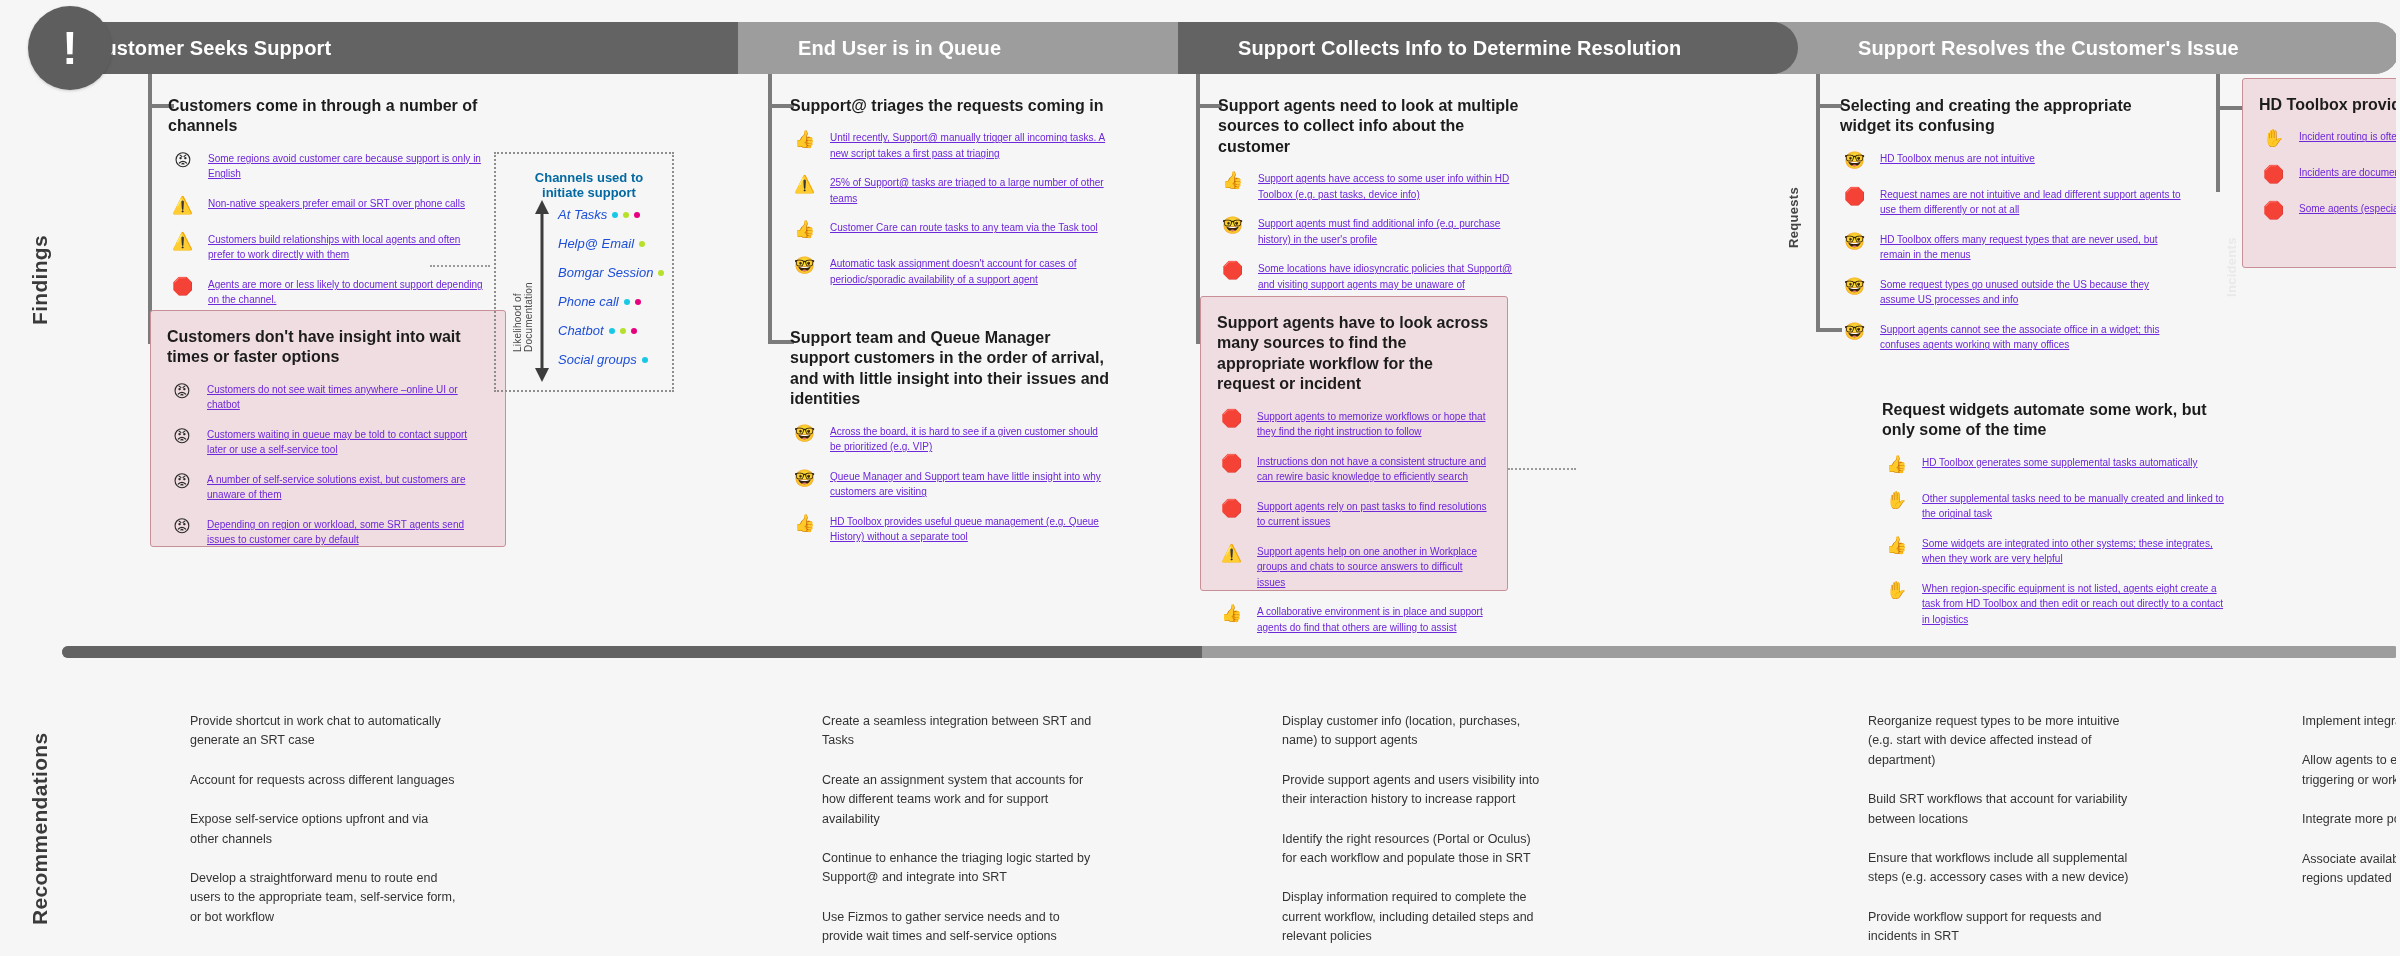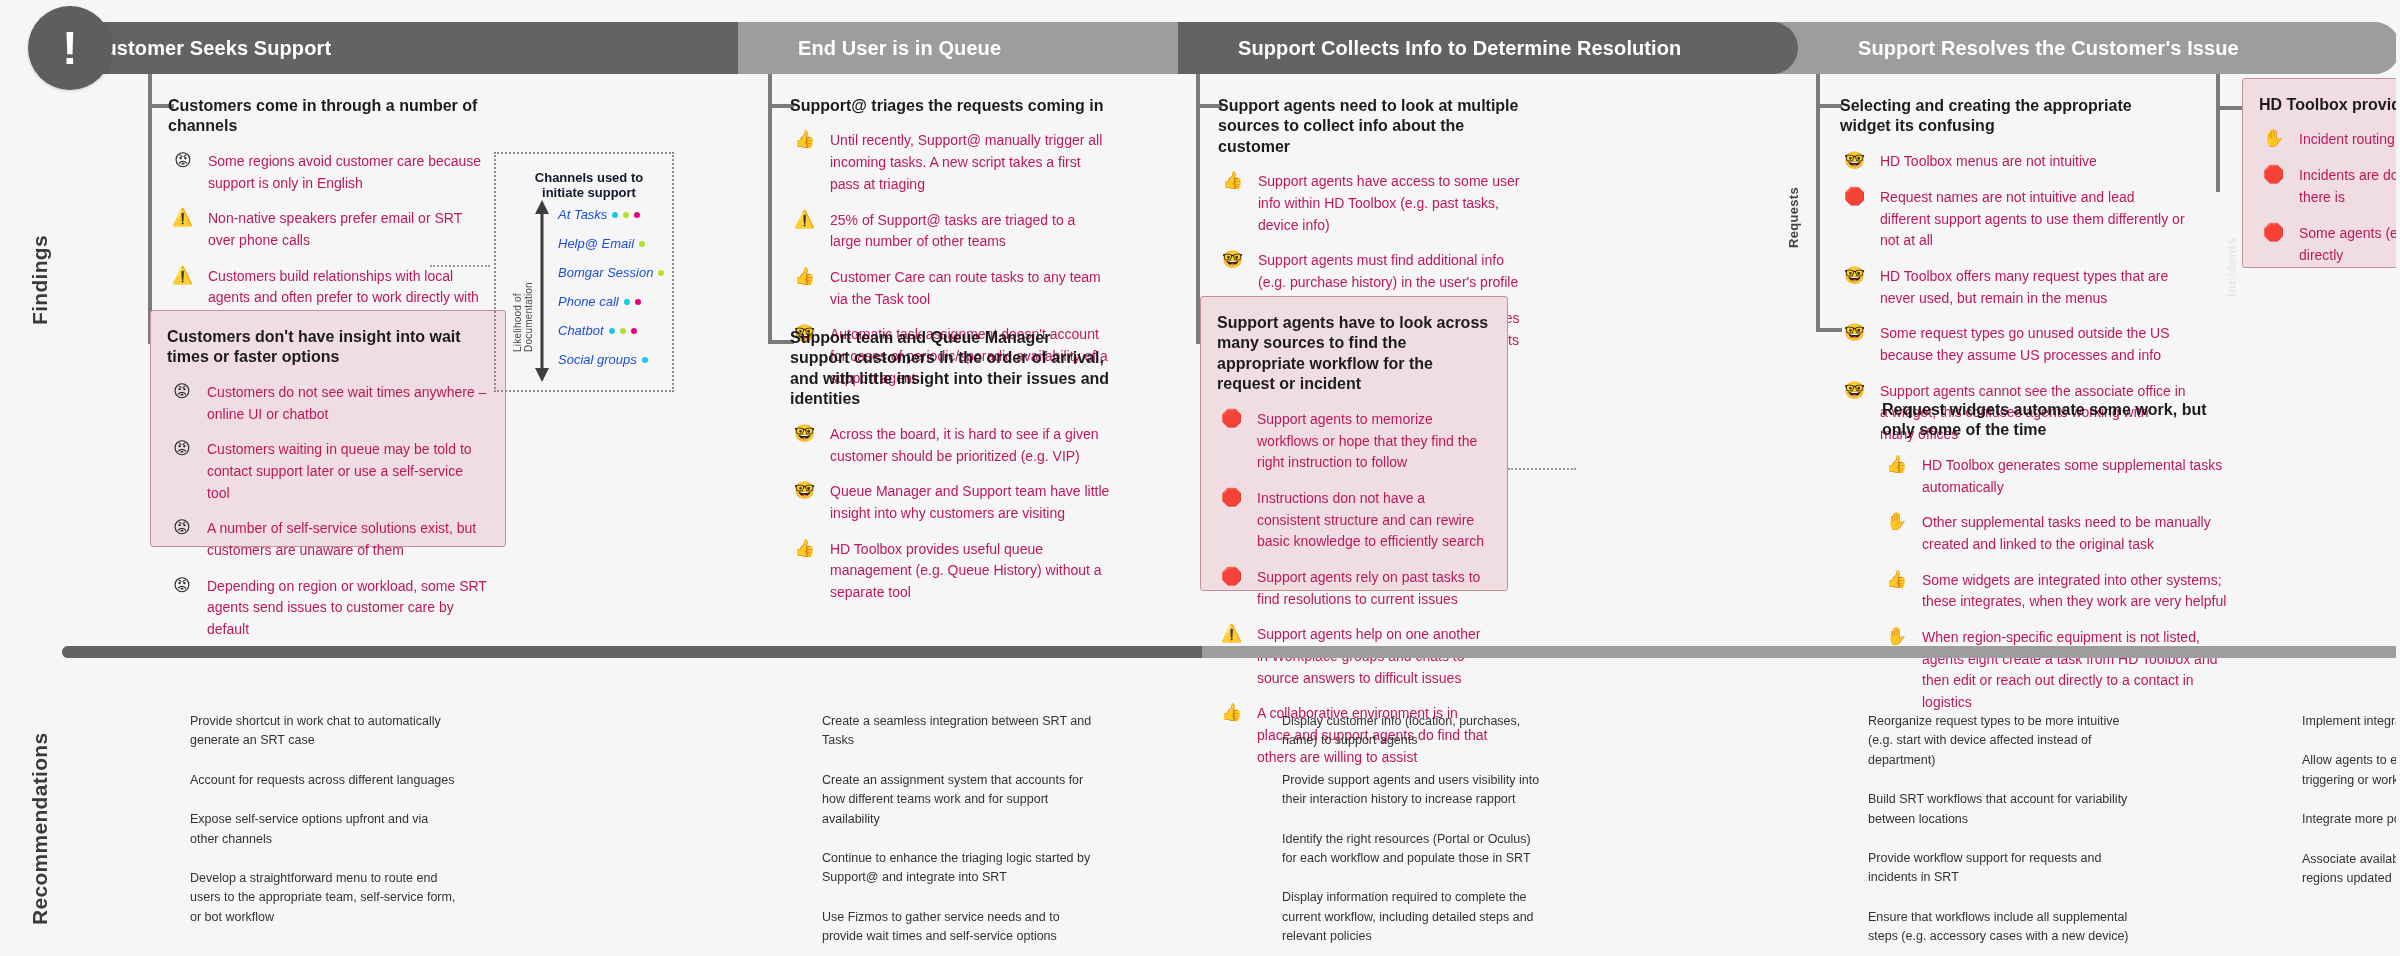--- a/index.html
+++ b/index.html
@@ -53,34 +53,34 @@
   .col{position:absolute;top:0;}
   .group-title{
     font-weight:bold;font-size:16px;line-height:1.28;color:#1c1c1c;margin:0 0 14px 0;
   }
   .bullets{margin:0;padding:0;list-style:none;}
   .bullet{display:flex;align-items:flex-start;margin-bottom:14px;}
   .bullet .emoji{
     width:30px;min-width:30px;height:22px;margin-right:10px;font-size:17px;line-height:20px;
     text-align:center;display:block;
   }
-  .bullet .btext{font-size:14px;line-height:1.55;color:#be185d;}
+  .bullet .btext{font-size:10px;line-height:1.55;color:#6d28d9;text-decoration:underline;}
 
   
   .pink-card{
     background:#f0dde2;border:1px solid #c98f97;border-radius:3px;
     padding:16px 16px 6px 16px;box-sizing:border-box;
   }
   .pink-card .group-title{margin-bottom:14px;}
 
   
   .dotted{
     border:2px dotted #8d8d8d;background:transparent;box-sizing:border-box;
   }
-  .callout-title{font-weight:bold;font-size:13px;color:#0f172a;}
+  .callout-title{font-weight:bold;font-size:13px;color:#0369a1;}
   .dotted-connector{position:absolute;border-top:2px dotted #9a9a9a;height:0;}
 
   
   .chan-row{display:flex;align-items:center;height:29px;}
   .chan-name{font-size:13px;color:#1d4ed8;white-space:nowrap;font-style:italic;}
   .dot{width:6px;height:6px;border-radius:50%;display:inline-block;margin-left:5px;}
   .axis-arrow{position:absolute;}
   .axis-caption{
     position:absolute;writing-mode:vertical-rl;transform:rotate(180deg);
     font-size:10px;color:#4a4a4a;letter-spacing:.2px;
@@ -412,22 +412,22 @@
     <div class="rec-item">Display customer info (location, purchases, name) to support agents</div>
     <div class="rec-item">Provide support agents and users visibility into their interaction history to increase rapport</div>
     <div class="rec-item">Identify the right resources (Portal or Oculus) for each workflow and populate those in SRT</div>
     <div class="rec-item">Display information required to complete the current workflow, including detailed steps and relevant policies</div>
 
   </div>
 
   <div class="rec-col" style="left:1868px;width:276px;">
     <div class="rec-item">Reorganize request types to be more intuitive (e.g. start with device affected instead of department)</div>
     <div class="rec-item">Build SRT workflows that account for variability between locations</div>
+    <div class="rec-item">Ensure that workflows include all supplemental steps (e.g. accessory cases with a new device)</div>
     <div class="rec-item">Provide workflow support for requests and incidents in SRT</div>
-    <div class="rec-item">Ensure that workflows include all supplemental steps (e.g. accessory cases with a new device)</div>
   </div>
 
   <div class="rec-col" style="left:2302px;width:260px;">
     <div class="rec-item">Implement integrations across all regions</div>
     <div class="rec-item">Allow agents to escape when needed, triggering or workflow</div>
     <div class="rec-item">Integrate more portal fu</div>
     <div class="rec-item">Associate available equ with offices and regions updated</div>
   </div>
 
   <div id="right-fade"></div>

